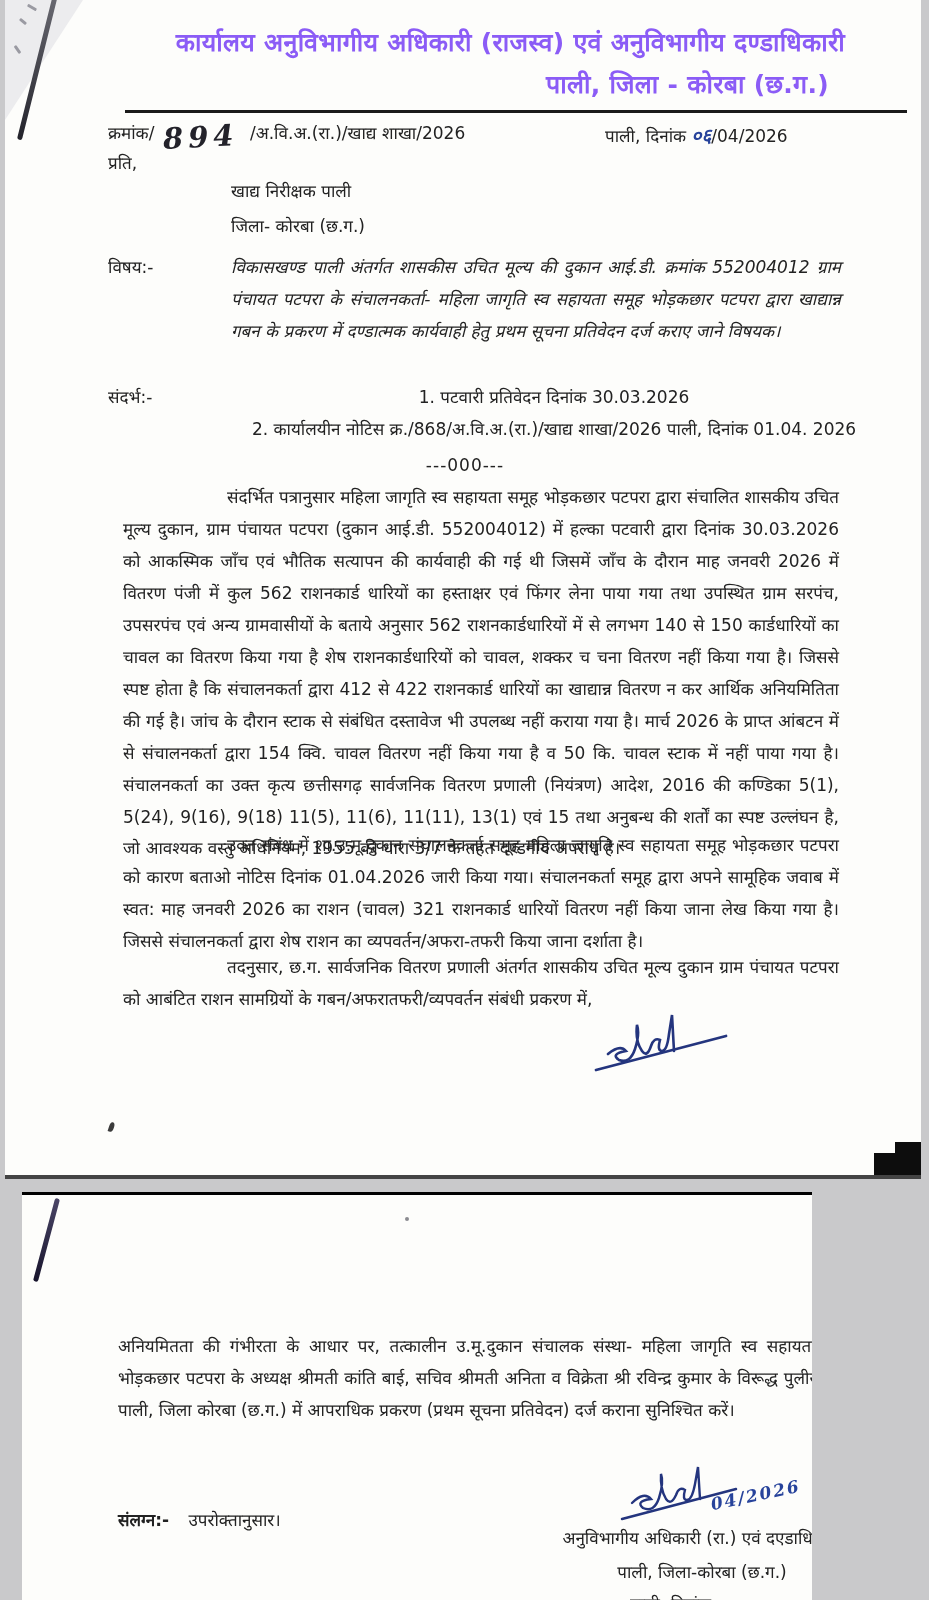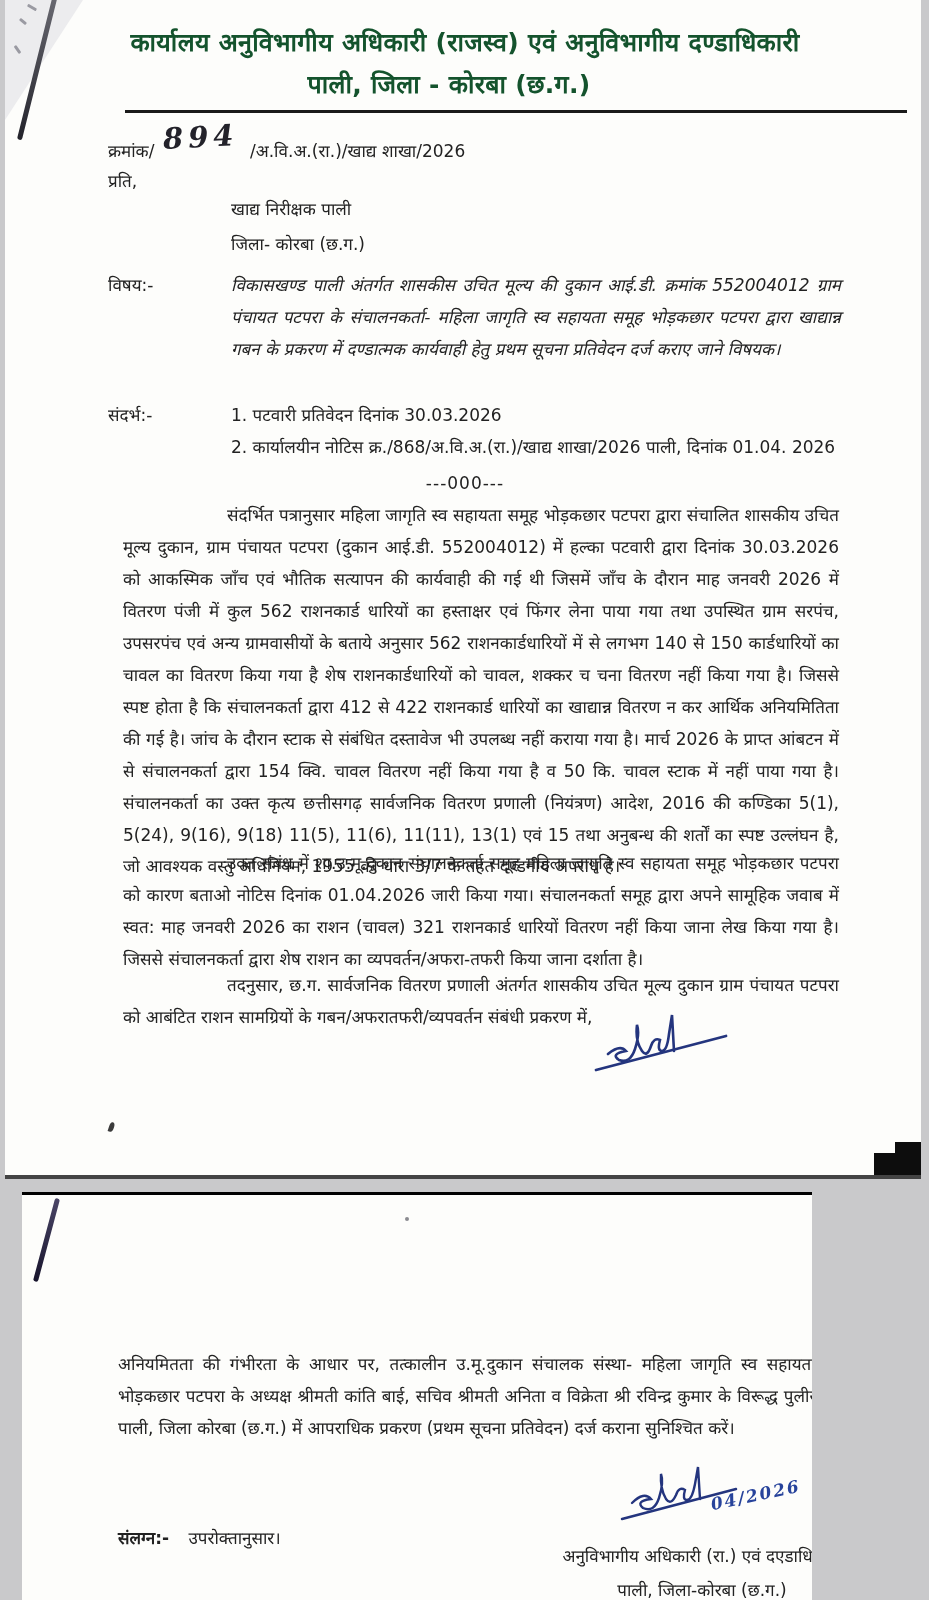--- a/index.html
+++ b/index.html
@@ -9,34 +9,34 @@
     font-family:"DejaVu Sans","Liberation Sans",sans-serif;
     color:#1c1c1c;
   }
   .page{position:absolute;background:#fdfdfb;}
   #page1{left:5px;top:0;width:916px;height:1175px;box-shadow:0 4px 0 rgba(45,45,45,.85);}
   #page2{left:22px;top:1192px;width:790px;height:408px;overflow:hidden;border-top:3px solid #000000;}
 
   .abs{position:absolute;}
   .center{text-align:center;}
   .bold{font-weight:700;}
-  .hdr{font-size:25px;font-weight:700;letter-spacing:.3px;color:#14532d;}
-  .body-txt{font-size:17px;line-height:1.88;color:#222;margin-top:18px;}
+  .hdr{font-size:25px;font-weight:700;letter-spacing:.3px;color:#8b5cf6;text-align:right;}
+  .body-txt{font-size:17px;line-height:1.88;color:#222;}
   .just{text-align:justify;}
   .hrule{height:3px;background:#1a1a1a;}
 
   .hw-black{
     font-family:"DejaVu Serif","Liberation Serif",serif;
     font-style:italic;font-weight:700;color:#23222a;
   }
   .hw-blue{
     font-family:"DejaVu Serif","Liberation Serif",serif;
     font-style:italic;font-weight:700;color:#27439b;
   }
-  .hang{padding-left:26px;text-indent:-26px;}
+  .hang{padding-left:26px;text-indent:-26px;text-align:center;}
   .indent1{text-indent:104px;}
 
   
   .fold-tri{
     width:0;height:0;border-top:120px solid #ececee;border-right:78px solid transparent;
     top:0;left:0;
   }
   .fold-crease{
     width:5px;height:150px;background:linear-gradient(#6a6a72,#23232b);
     top:-8px;left:30px;transform:rotate(14deg);border-radius:3px;
@@ -74,20 +74,24 @@
   <div class="abs fold-speck" style="left:22px;top:6px;width:10px;height:3px;transform:rotate(30deg);"></div>
 
   <div class="abs hdr center" style="left:80px;top:24px;width:760px;">कार्यालय अनुविभागीय अधिकारी (राजस्व) एवं अनुविभागीय दण्डाधिकारी</div>
   <div class="abs hdr center" style="left:64px;top:66px;width:760px;">पाली, जिला - कोरबा (छ.ग.)</div>
   <div class="abs hrule" style="left:120px;top:110px;width:782px;"></div>
 
   <div class="abs body-txt" style="left:103px;top:118px;">क्रमांक/</div>
   <div class="abs hw-black" style="left:158px;top:120px;font-size:29px;letter-spacing:5px;transform:rotate(-3deg);">894</div>
   <div class="abs body-txt" style="left:245px;top:118px;text-align:right;">/अ.वि.अ.(रा.)/खाद्य शाखा/2026</div>
 
+  <div class="abs body-txt" style="left:600px;top:118px;">
+    <span>पाली, दिनांक</span>
+    <span class="hw-blue" style="font-size:19px;">०६</span><span>/04/2026</span>
+  </div>
 
   <div class="abs body-txt" style="left:103px;top:148px;">प्रति,</div>
 
   <div class="abs body-txt" style="left:226px;top:176px;">खाद्य निरीक्षक पाली</div>
   <div class="abs body-txt" style="left:226px;top:211px;">जिला- कोरबा (छ.ग.)</div>
 
   <div class="abs body-txt" style="left:103px;top:252px;">विषय:-</div>
   <div class="abs body-txt just" style="left:226px;top:252px;width:610px;font-style:italic;">विकासखण्ड पाली अंतर्गत शासकीस उचित मूल्य की दुकान आई.डी. क्रमांक 552004012 ग्राम पंचायत पटपरा के संचालनकर्ता- महिला जागृति स्व सहायता समूह भोड़कछार पटपरा द्वारा खाद्यान्न गबन के प्रकरण में दण्डात्मक कार्यवाही हेतु प्रथम सूचना प्रतिवेदन दर्ज कराए जाने विषयक।</div>
 
   <div class="abs body-txt" style="left:103px;top:382px;">संदर्भ:-</div>

